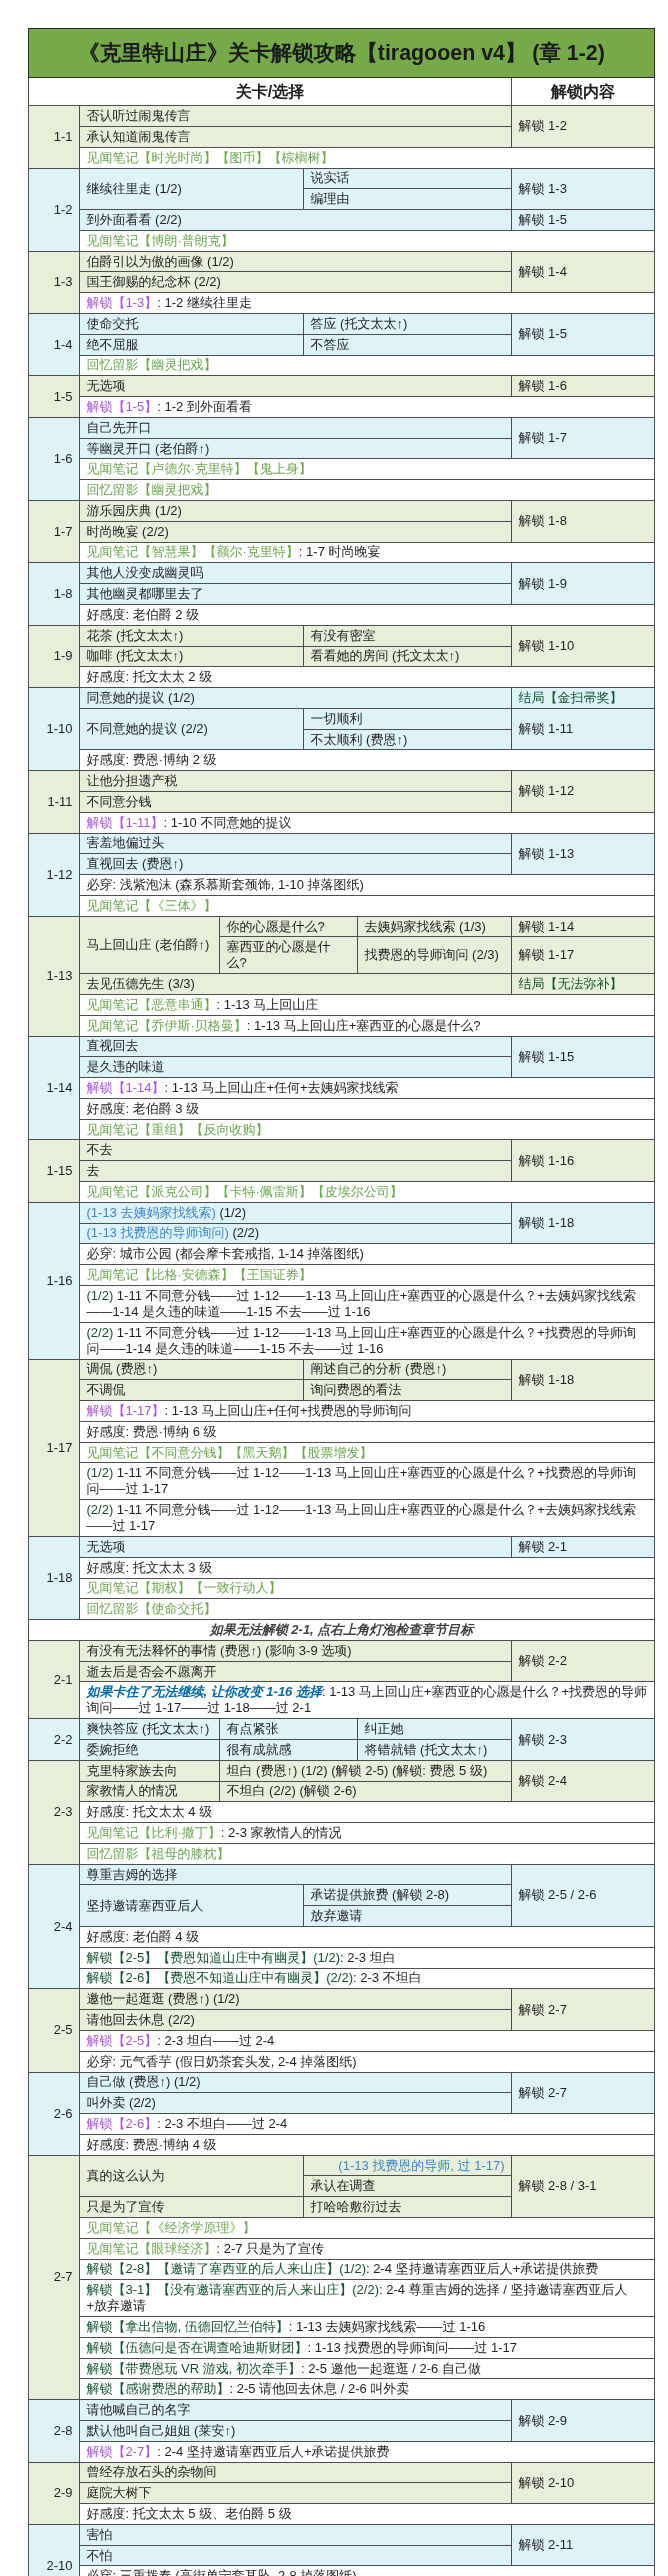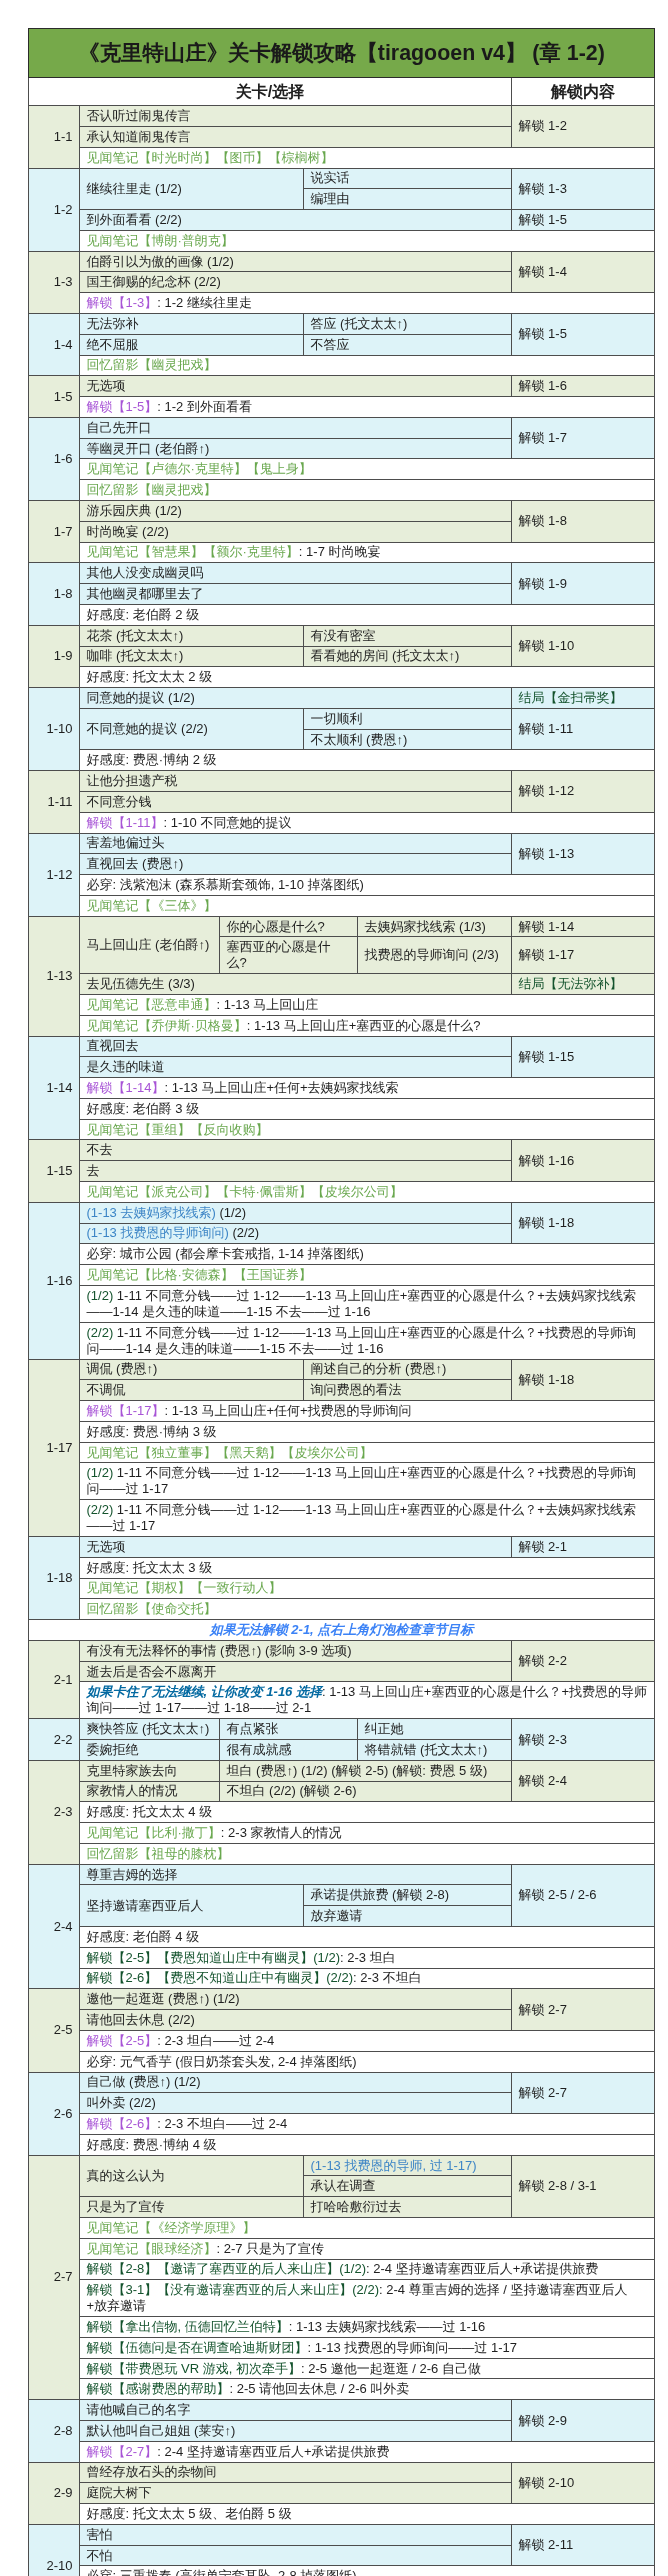--- a/index.html
+++ b/index.html
@@ -9,24 +9,24 @@
   th,td{border:0.9px solid #4d4d4d;padding:1.9px 6.5px;font-size:13px;line-height:16px;vertical-align:middle;text-align:left;word-break:break-all;}
   th.title{background:#76a94a;color:#1a1a1a;font-size:21.4px;line-height:26px;text-align:center;padding:11px 1px;border:1.9px solid #2b2b2b;font-weight:bold;}
   tr.colhead th{background:#ffffff;font-weight:bold;text-align:center;font-size:16px;padding:5.6px 3.7px;}
   td.id{text-align:right;}
   .tg{background:#e7eeda;}
   .tb{background:#ddf3f8;}
   td.note{background:#ffffff;margin-left:12px;}
   .g{color:#6aa84f;}
   .p{color:#a855d6;}
   .r{color:#14532d;}
-  .b{color:#3d85c6;}
+  .b{color:#3d85c6;text-align:right;}
   .ri{color:#0369a1;font-style:italic;font-weight:bold;}
   .bt{border-top:1.9px solid #2b2b2b;}
-  tr.sep td{background:#ffffff;color:#3b82f6;font-style:italic;font-weight:bold;text-align:center;}
+  tr.sep td{background:#ffffff;color:#404040;font-style:italic;font-weight:bold;text-align:center;}
 </style>
 </head>
 <body>
 
 <div class="page">
   <table class="guide">
     <colgroup id="guide-cols">
         <col style="width: 51px;">
         <col style="width: 140px;">
         <col style="width: 84px;">
@@ -77,21 +77,21 @@
           <td rowspan="2" class="tg bt">解锁 1-4</td>
         </tr>
         <tr>
           <td colspan="4" class="tg">国王御赐的纪念杯 (2/2)</td>
         </tr>
         <tr>
           <td colspan="5" class="note"><span class="p">解锁【1-3】</span><span>: 1-2 继续往里走</span></td>
         </tr>
         <tr>
           <td class="id tb bt" rowspan="3">1-4</td>
-          <td colspan="2" class="tb bt">无法弥补</td>
+          <td colspan="2" class="tb bt">使命交托</td>
           <td colspan="2" class="tb bt">答应 (托文太太↑)</td>
           <td rowspan="2" class="tb bt">解锁 1-5</td>
         </tr>
         <tr>
           <td colspan="2" class="tb">绝不屈服</td>
           <td colspan="2" class="tb">不答应</td>
         </tr>
         <tr>
           <td colspan="5" class="note g">回忆留影【幽灵把戏】</td>
         </tr>
@@ -270,24 +270,24 @@
           <td rowspan="2" class="tg bt">解锁 1-18</td>
         </tr>
         <tr>
           <td colspan="2" class="tg">不调侃</td>
           <td colspan="2" class="tg">询问费恩的看法</td>
         </tr>
         <tr>
           <td colspan="5" class="note"><span class="p">解锁【1-17】</span><span>: 1-13 马上回山庄+任何+找费恩的导师询问</span></td>
         </tr>
         <tr>
-          <td colspan="5" class="note">好感度: 费恩·博纳 3 级</td>
-        </tr>
-        <tr>
-          <td colspan="5" class="note g">见闻笔记【独立董事】【黑天鹅】【皮埃尔公司】</td>
+          <td colspan="5" class="note">好感度: 费恩·博纳 6 级</td>
+        </tr>
+        <tr>
+          <td colspan="5" class="note g">见闻笔记【不同意分钱】【黑天鹅】【股票增发】</td>
         </tr>
         <tr>
           <td colspan="5" class="note"><span class="r">(1/2) </span><span>1-11 不同意分钱——过 1-12——1-13 马上回山庄+塞西亚的心愿是什么？+找费恩的导师询问——过 1-17</span></td>
         </tr>
         <tr>
           <td colspan="5" class="note"><span class="r">(2/2) </span><span>1-11 不同意分钱——过 1-12——1-13 马上回山庄+塞西亚的心愿是什么？+去姨妈家找线索——过 1-17</span></td>
         </tr>
         <tr>
           <td class="id tb bt" rowspan="4">1-18</td>
           <td colspan="4" class="tb bt">无选项</td>

